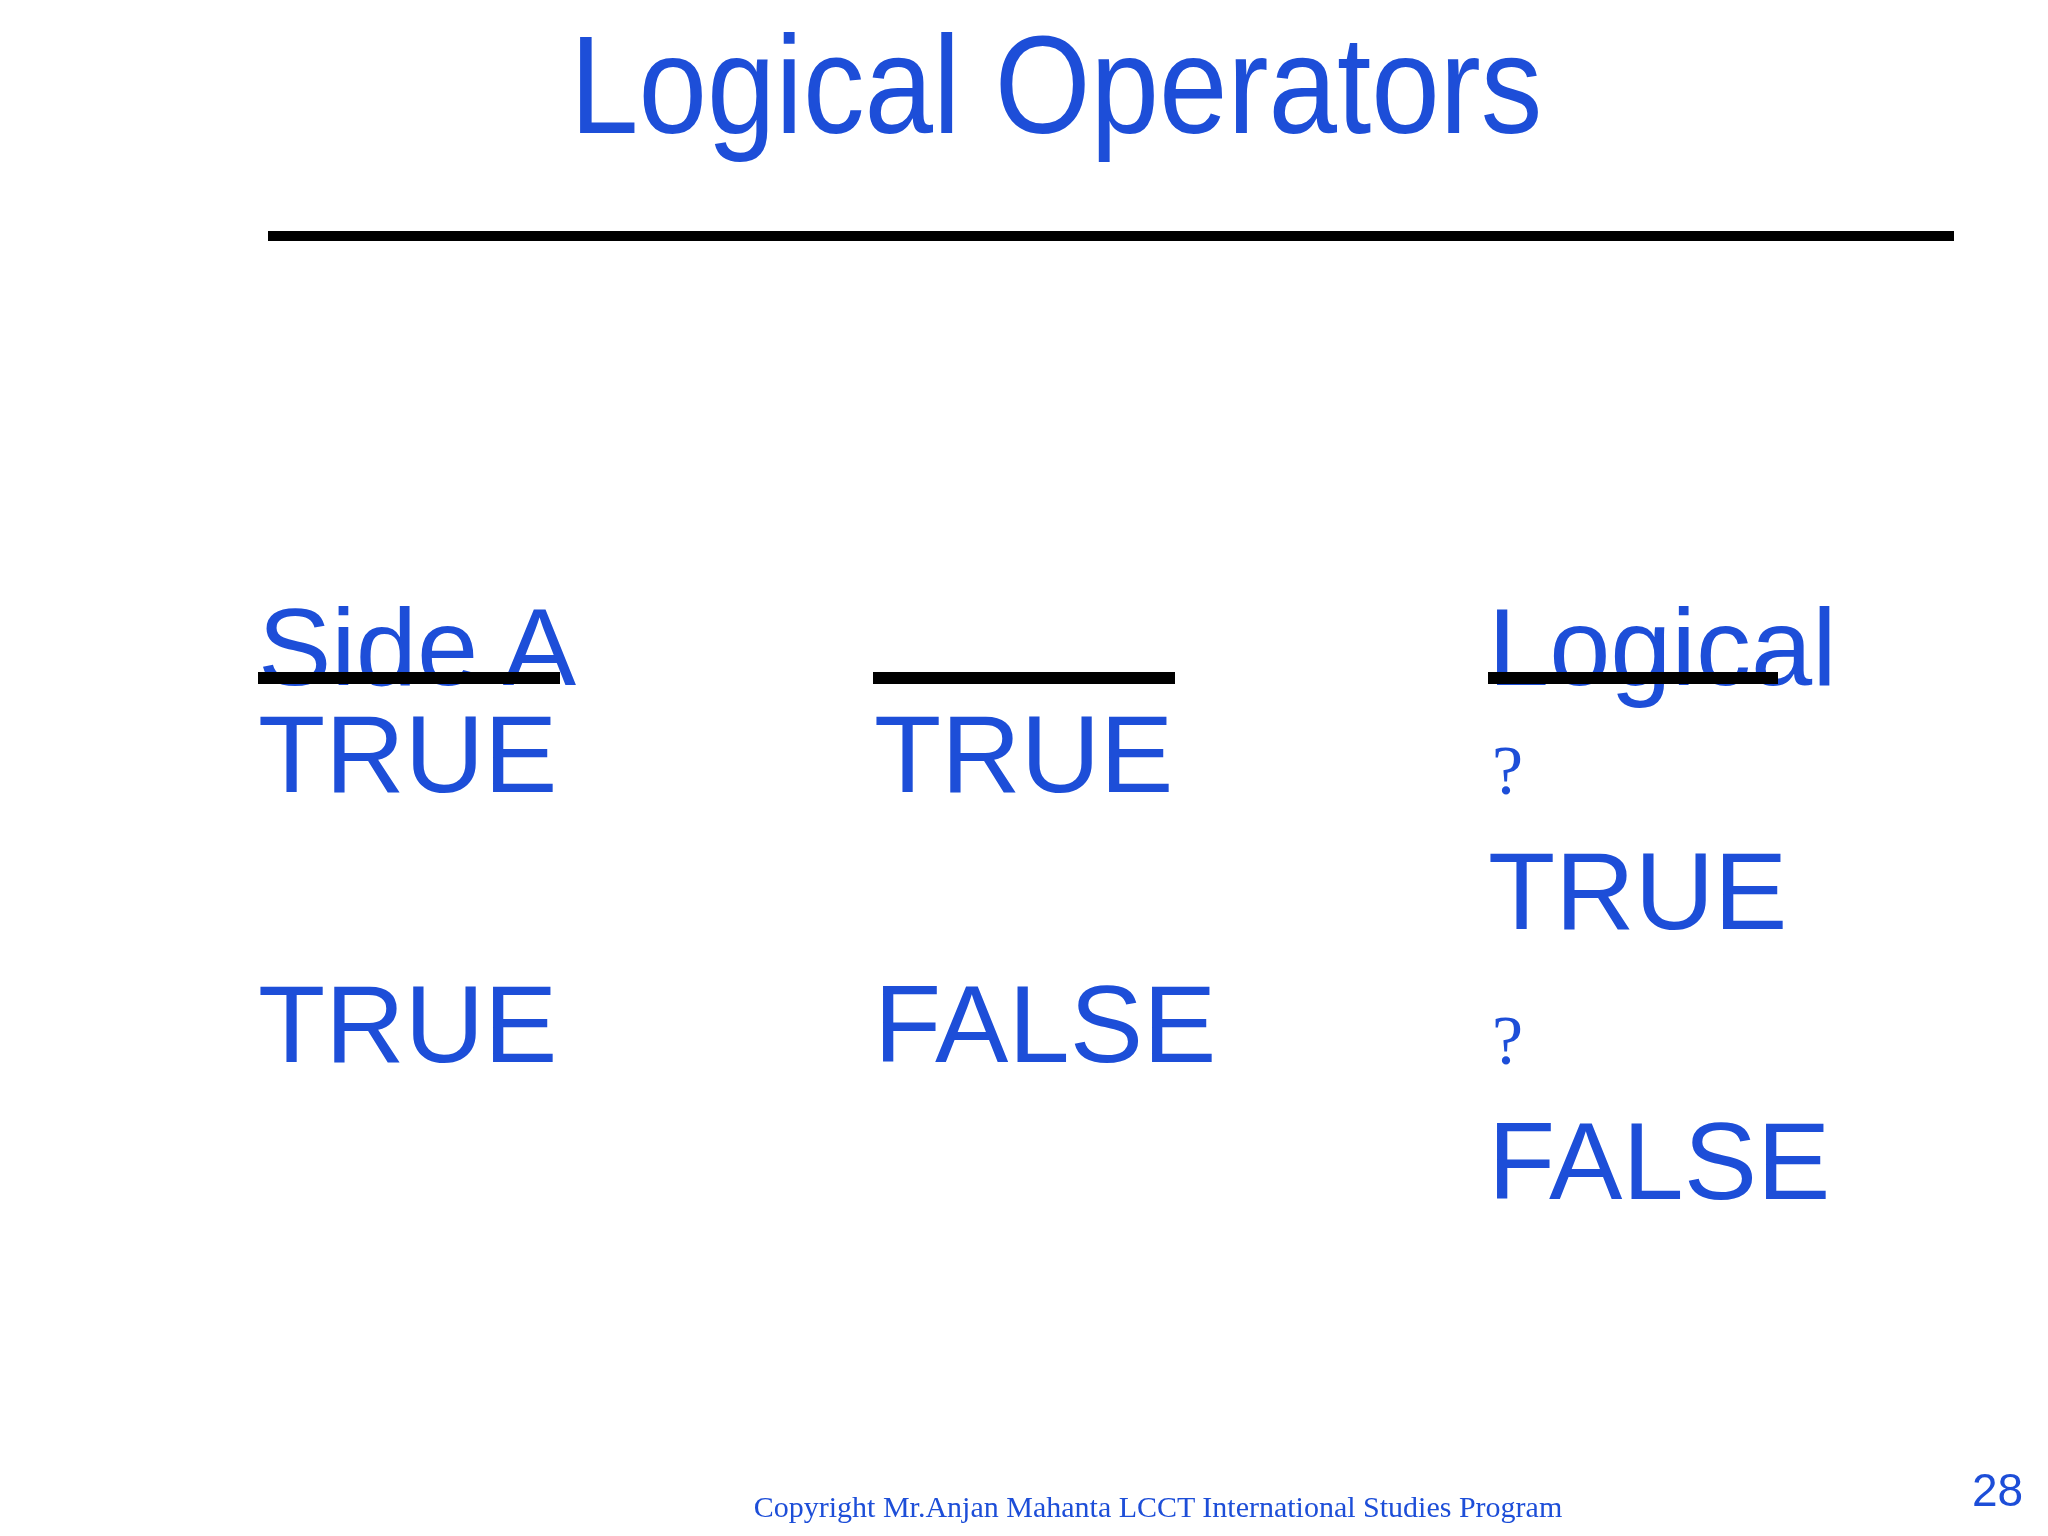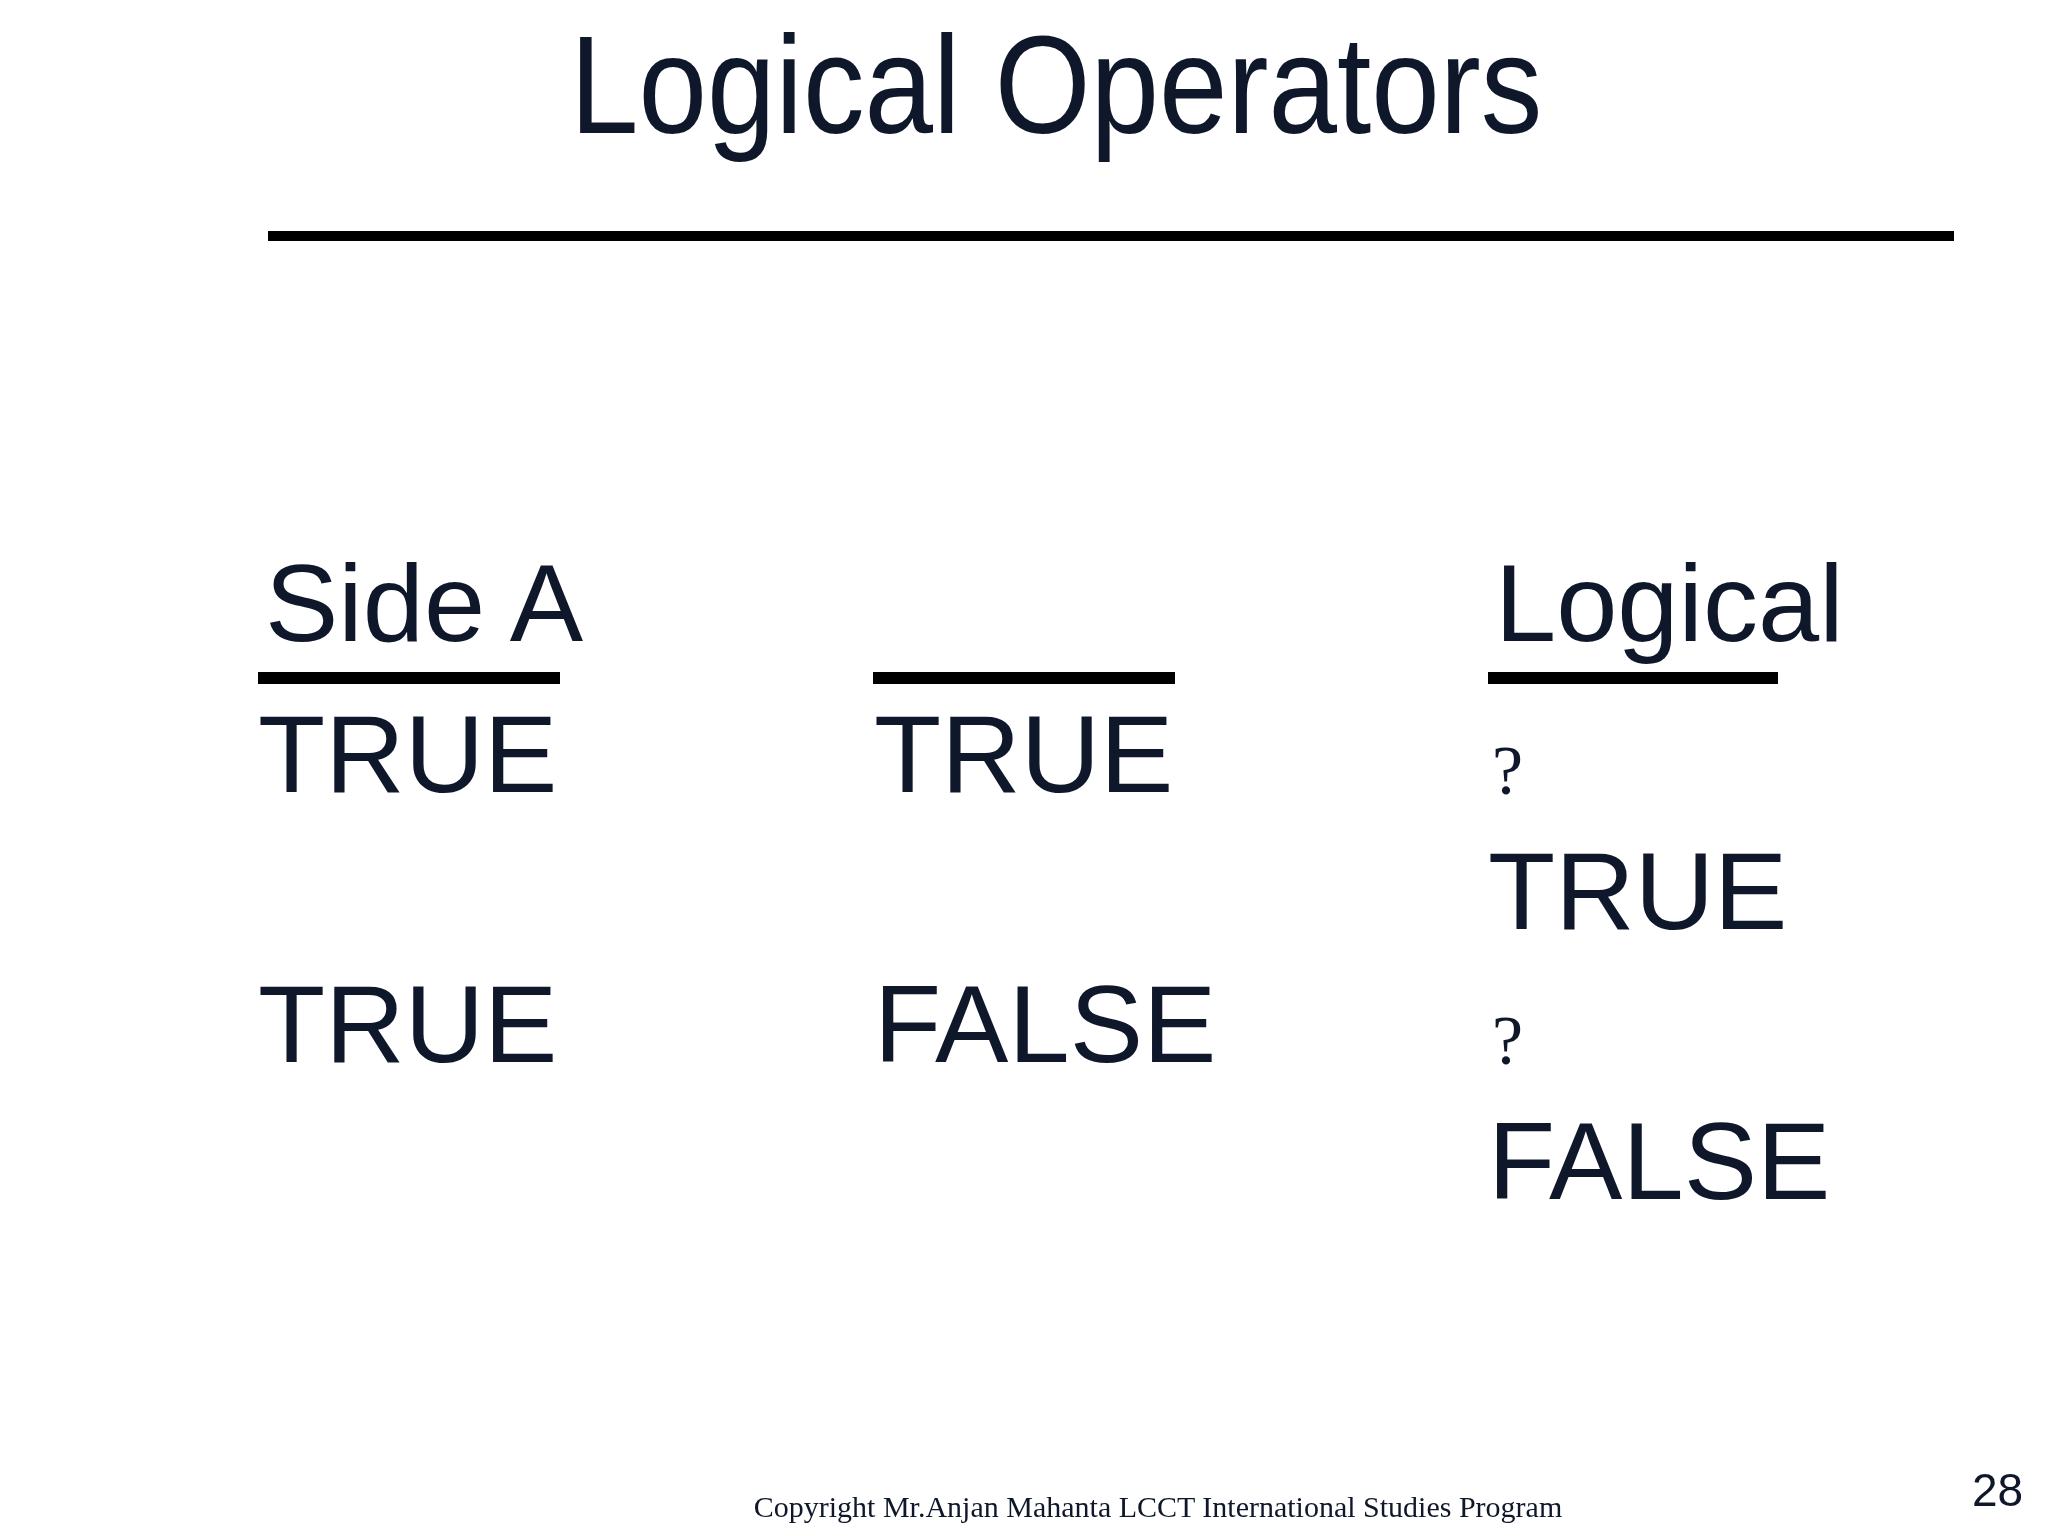--- a/index.html
+++ b/index.html
@@ -4,41 +4,41 @@
 <style>
   * { margin: 0; padding: 0; box-sizing: border-box; }
   html, body { background: #ffffff; }
   .slide {
     position: relative;
     width: 2048px;
     height: 1536px;
     background: #ffffff;
     overflow: hidden;
     font-family: "Liberation Sans", "DejaVu Sans", sans-serif;
-    color: #0f172a;
+    color: #1d4ed8;
     text-align: right;
   }
   .abs { position: absolute; line-height: 1; white-space: nowrap; }
   .title {
     top: 15px;
     left: 570px;
     font-size: 140px;
     transform: scaleX(0.88);
     transform-origin: left top;
   }
   .title-rule {
     top: 231px;
     left: 268px;
     width: 1686px;
     height: 10px;
     background: #000000;
   }
   .body-text { font-size: 110px; }
   .heading { top: 416px; left: 258px; }
-  .hdr-row  { top: 548px; margin-left: 7px; }
+  .hdr-row  { top: 592px; }
   .col-a { left: 258px; }
   .col-b { left: 874px; }
   .col-c { left: 1488px; }
   .underline {
     top: 672px;
     height: 12px;
     background: #000000;
   }
   .ul-a { left: 258px;  width: 302px; }
   .ul-b { left: 873px;  width: 302px; }

